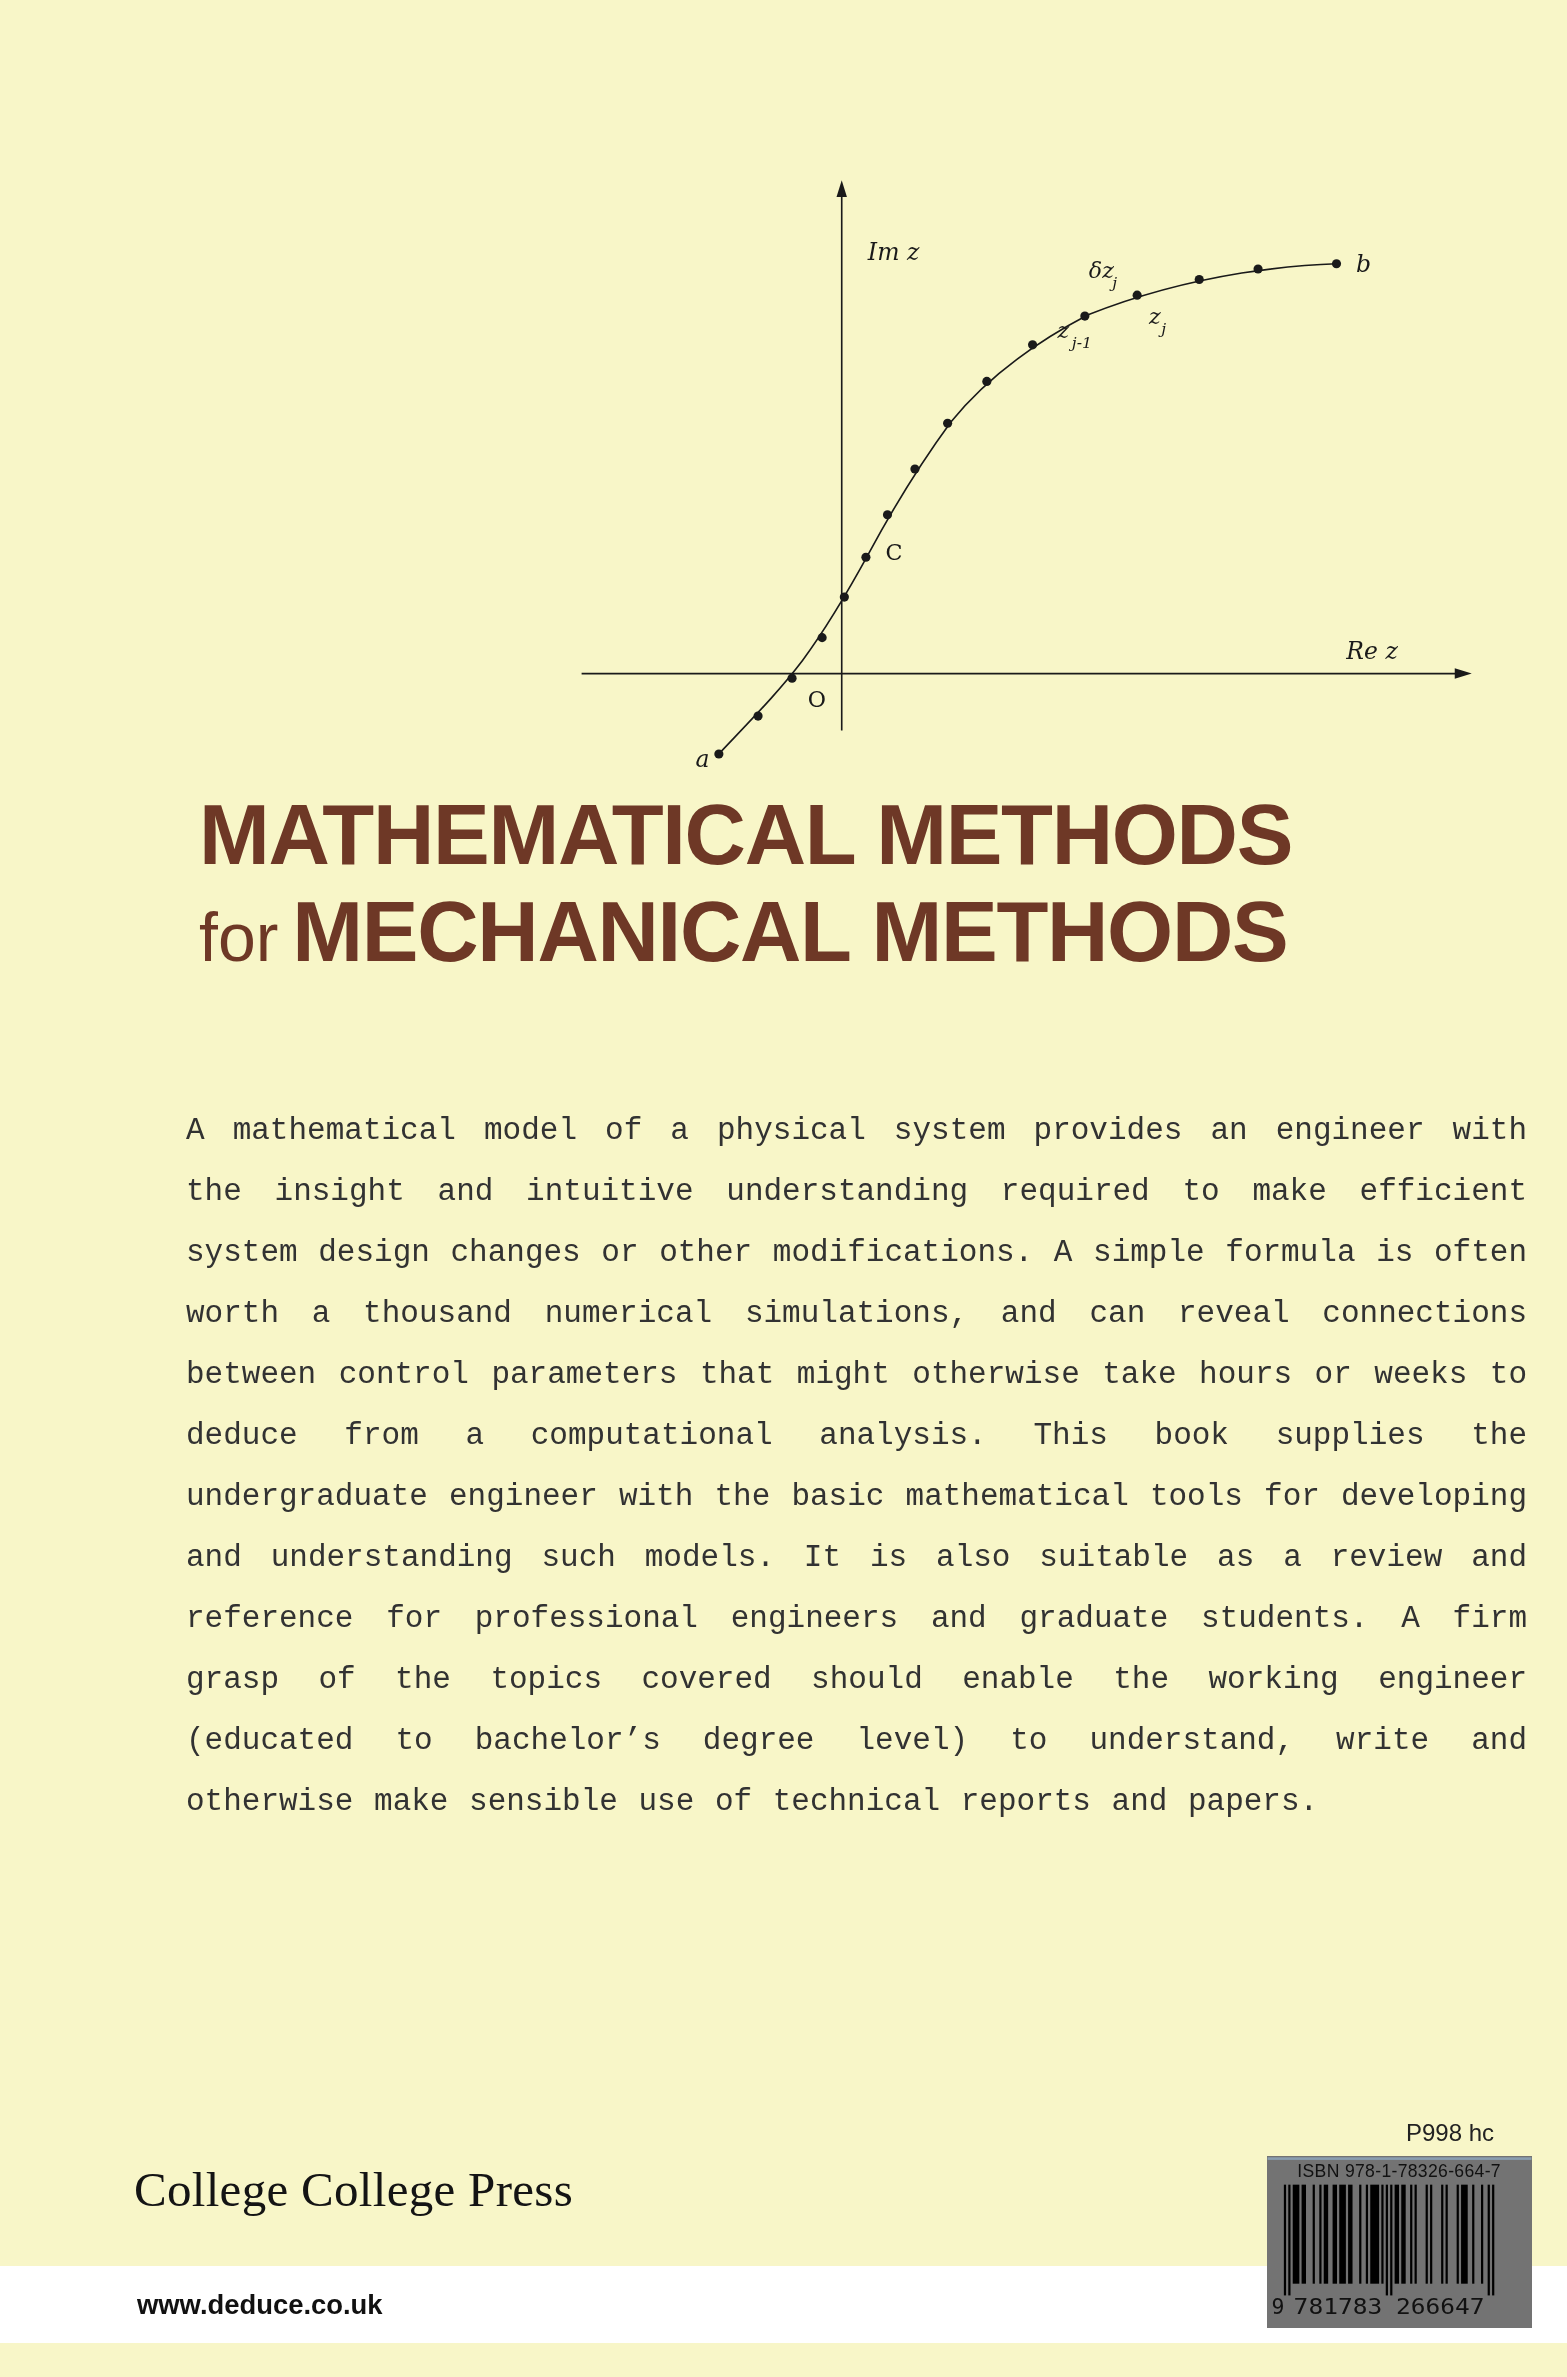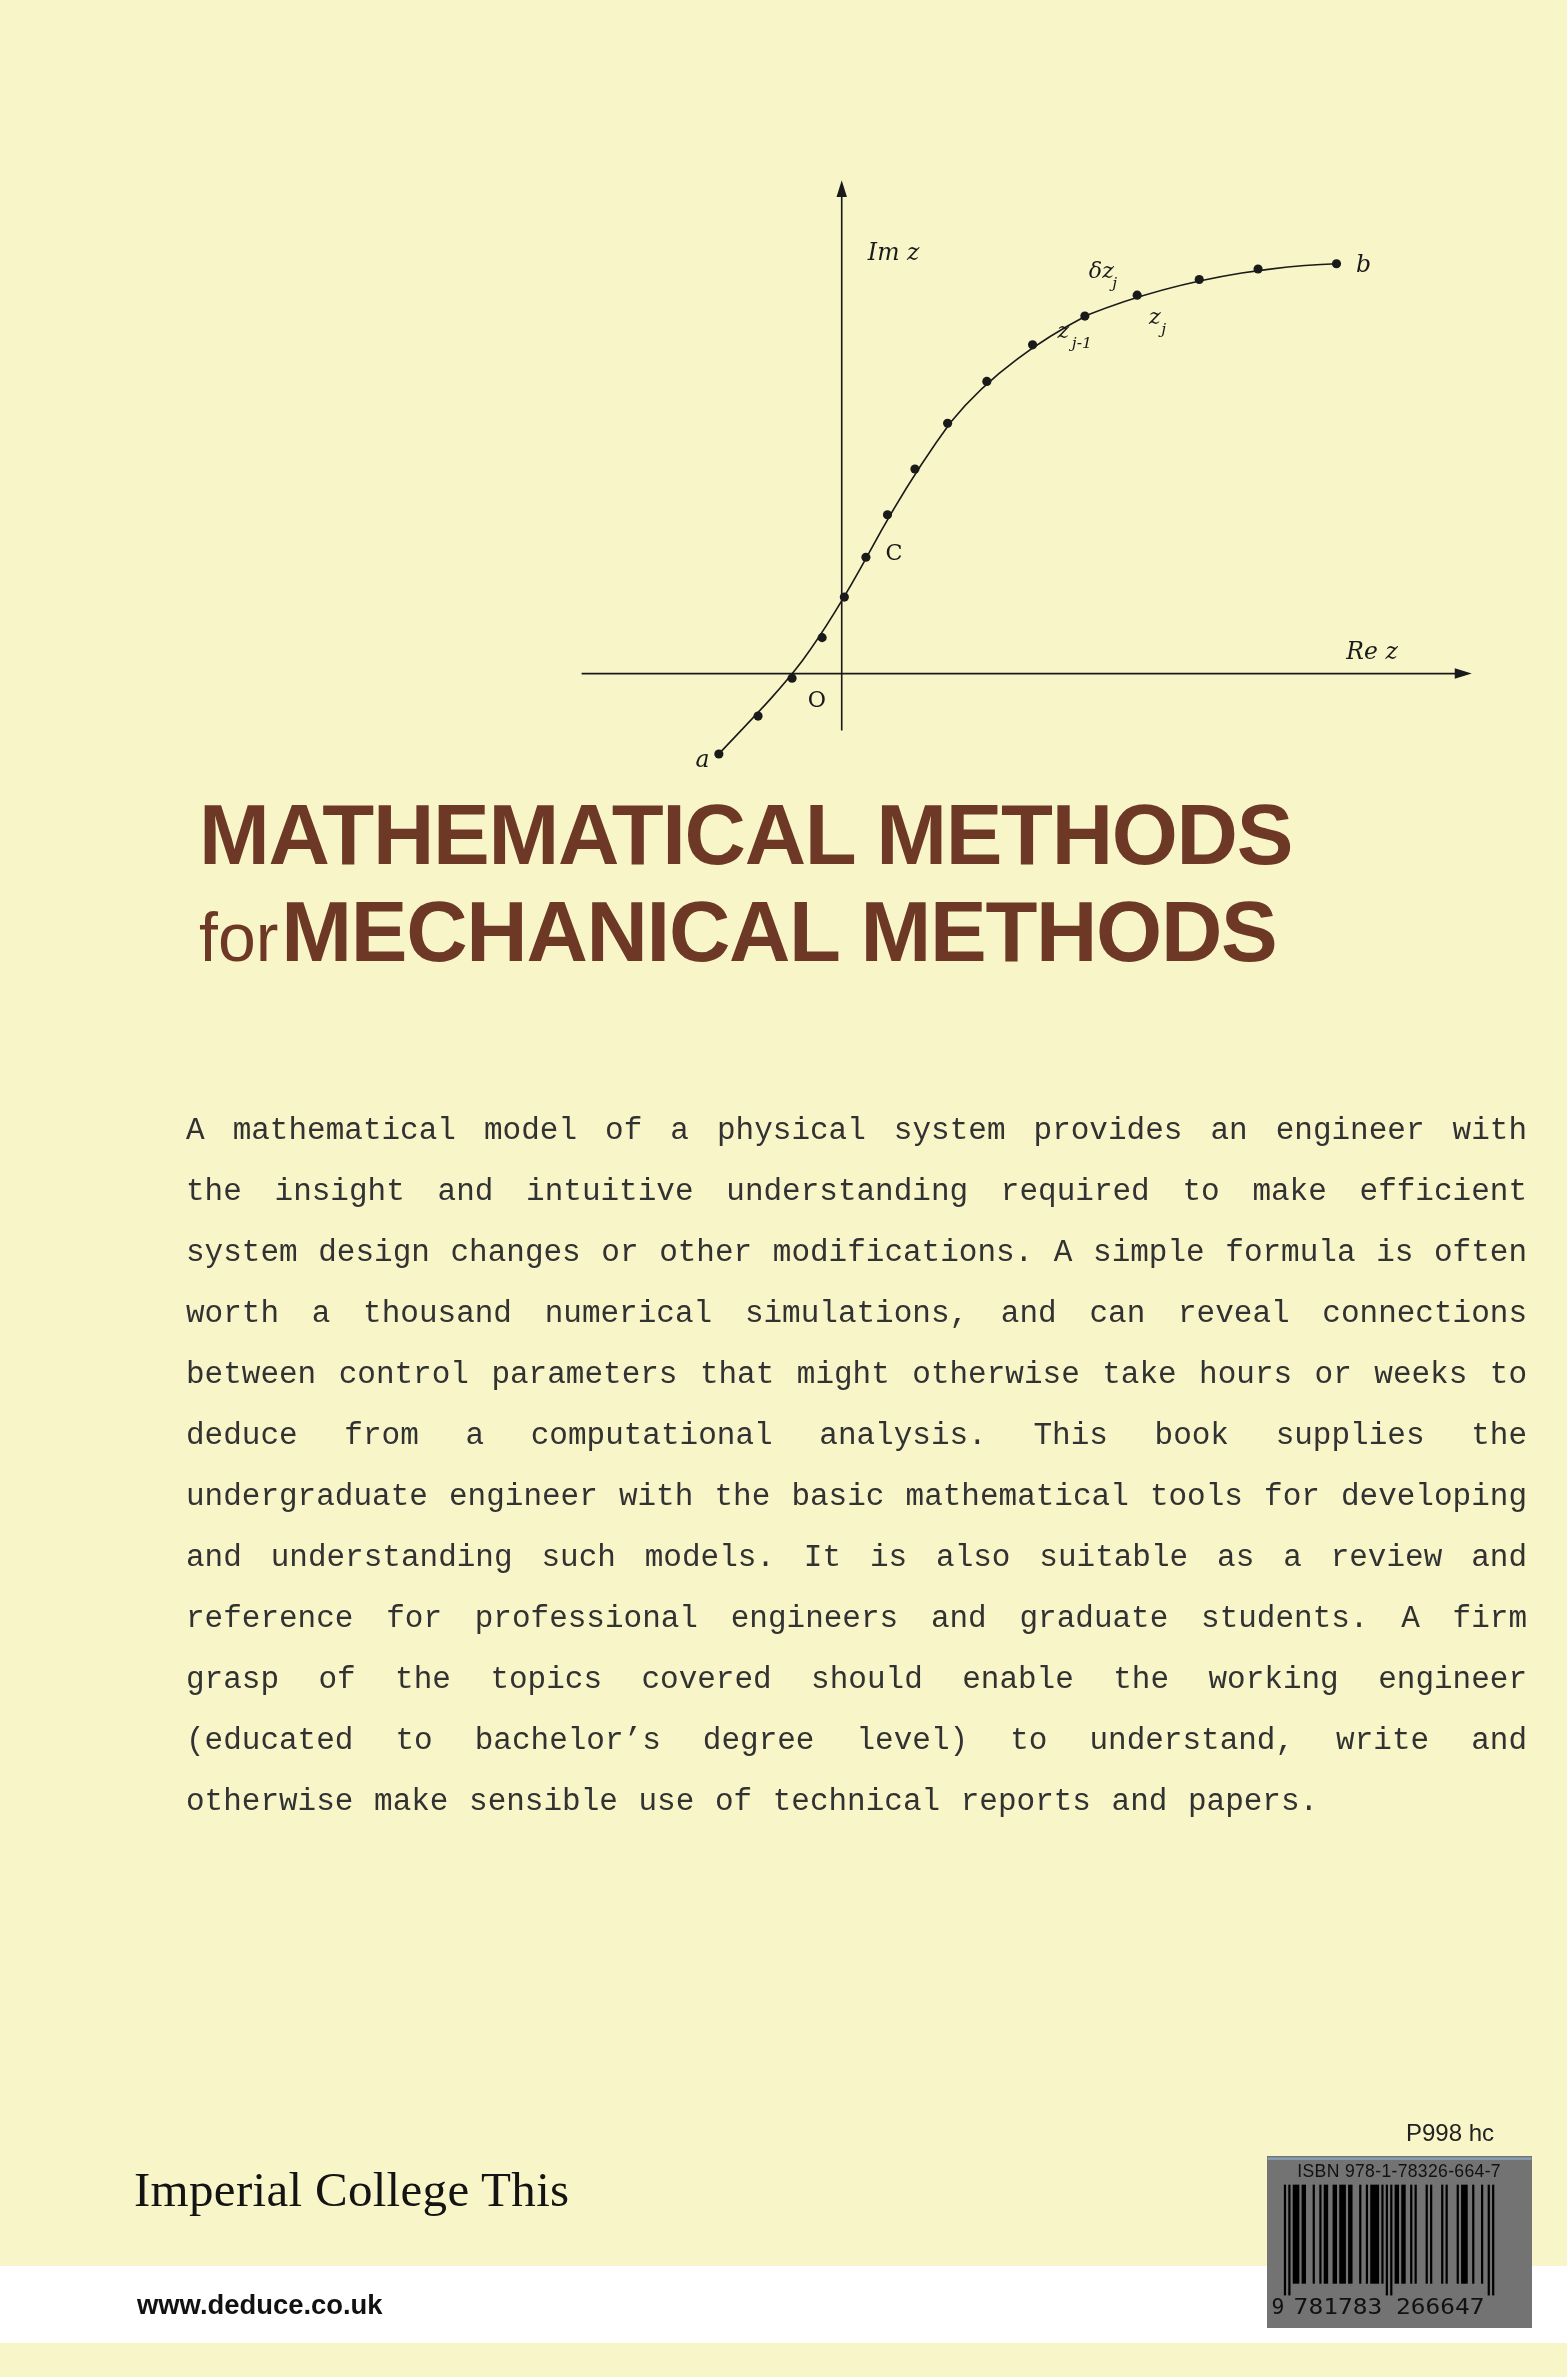--- a/index.html
+++ b/index.html
@@ -17,21 +17,21 @@
   .dlabel { font-family: "DejaVu Serif", serif; font-style: italic; fill: #1a1a1a; }
   .dlabel-roman { font-family: "DejaVu Serif", serif; font-style: normal; fill: #1a1a1a; }
 
   
   .title-block { position: absolute; left: 199px; top: 792px; color: #6e3826; }
   .title-line1 {
     font-weight: bold; font-size: 85px; line-height: 86px;
     letter-spacing: -1.3px; white-space: nowrap;
   }
   .title-line2 { margin-top: 5.2px; white-space: nowrap; }
-  .title-for { font-weight: normal; font-size: 68px; margin-right: 3px; }
+  .title-for { font-weight: normal; font-size: 68px; margin-right: 14px; }
   .title-line2-main { font-weight: bold; font-size: 85px; letter-spacing: -1.3px; }
 
   
   .desc {
     position: absolute; left: 186px; top: 1069px; width: 1341px;
     font-size: 31px; line-height: 61px; text-align: justify;
     color: #323232; word-spacing: 2px; font-family: Liberation Mono, monospace;
   }
 
   
@@ -114,21 +114,21 @@
       <span class="title-for">for</span><span class="title-line2-main">MECHANICAL METHODS</span>
     </div>
   </div>
 
   <p class="desc">A mathematical model of a physical system provides an engineer with the insight and intuitive understanding required to make efficient system design changes or other modifications.  A simple formula is often worth a thousand numerical simulations, and can reveal connections between control parameters that might otherwise take hours or weeks to deduce from a computational analysis. This book supplies the undergraduate engineer with the basic mathematical tools for developing and understanding such models. It is also suitable as a review and reference for professional engineers and graduate students. A firm grasp of the topics covered should enable the working engineer (educated to bachelor’s degree level) to understand, write and otherwise make sensible use of technical reports and papers.</p>
 
   <div class="pcode">P998 hc</div>
 
   <div class="white-strip"></div>
 
-  <div class="publisher">Imperial College This</div>
+  <div class="publisher">College College Press</div>
   <div class="website">www.deduce.co.uk</div>
 
   <div class="barcode-box">
     <svg viewBox="0 0 405 264">
       <rect x="0" y="2" width="405" height="4" fill="#8fa7bf" opacity="0.8"></rect>
       <text class="bcd-text" x="202" y="32" font-size="27" text-anchor="middle" letter-spacing="0.5">ISBN 978-1-78326-664-7</text>
 
       <g fill="#000000">
 
         <rect x="25.0" y="44" width="3.4" height="170"></rect>

